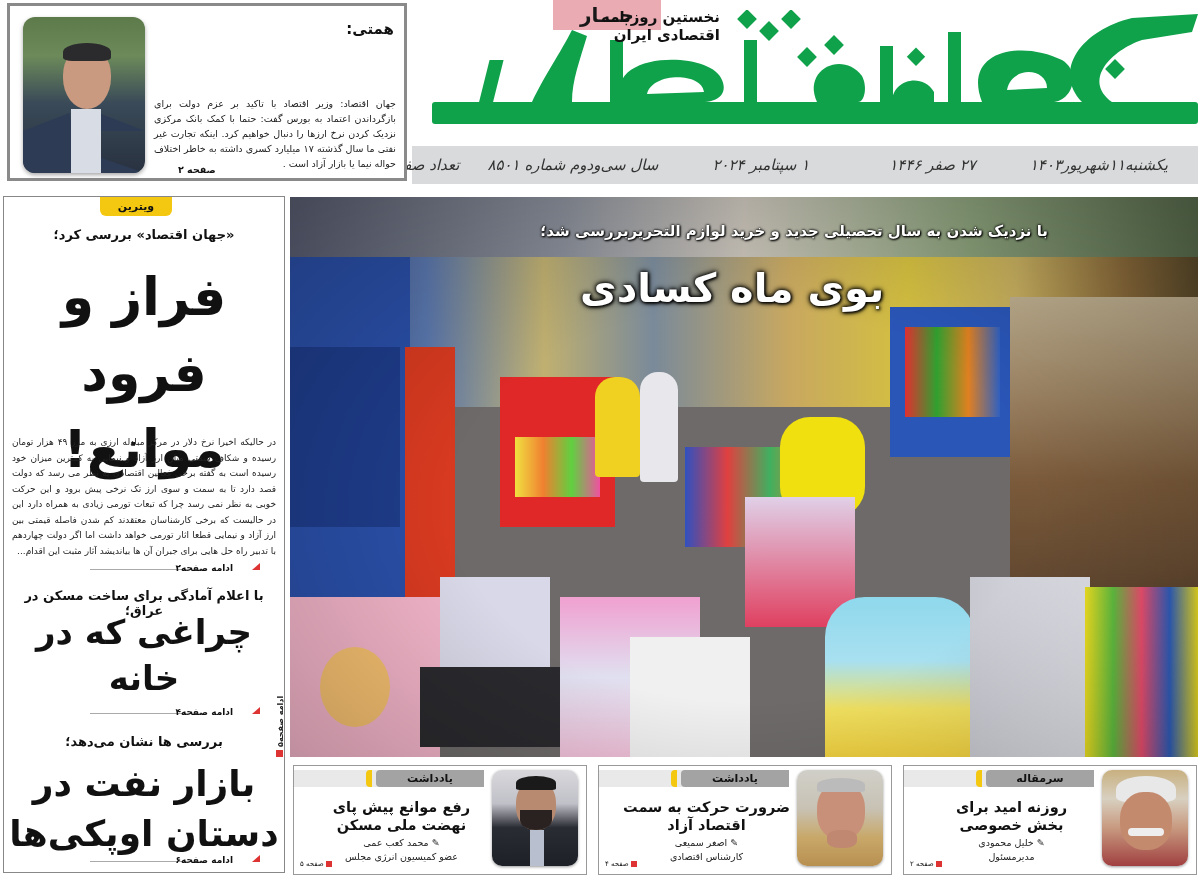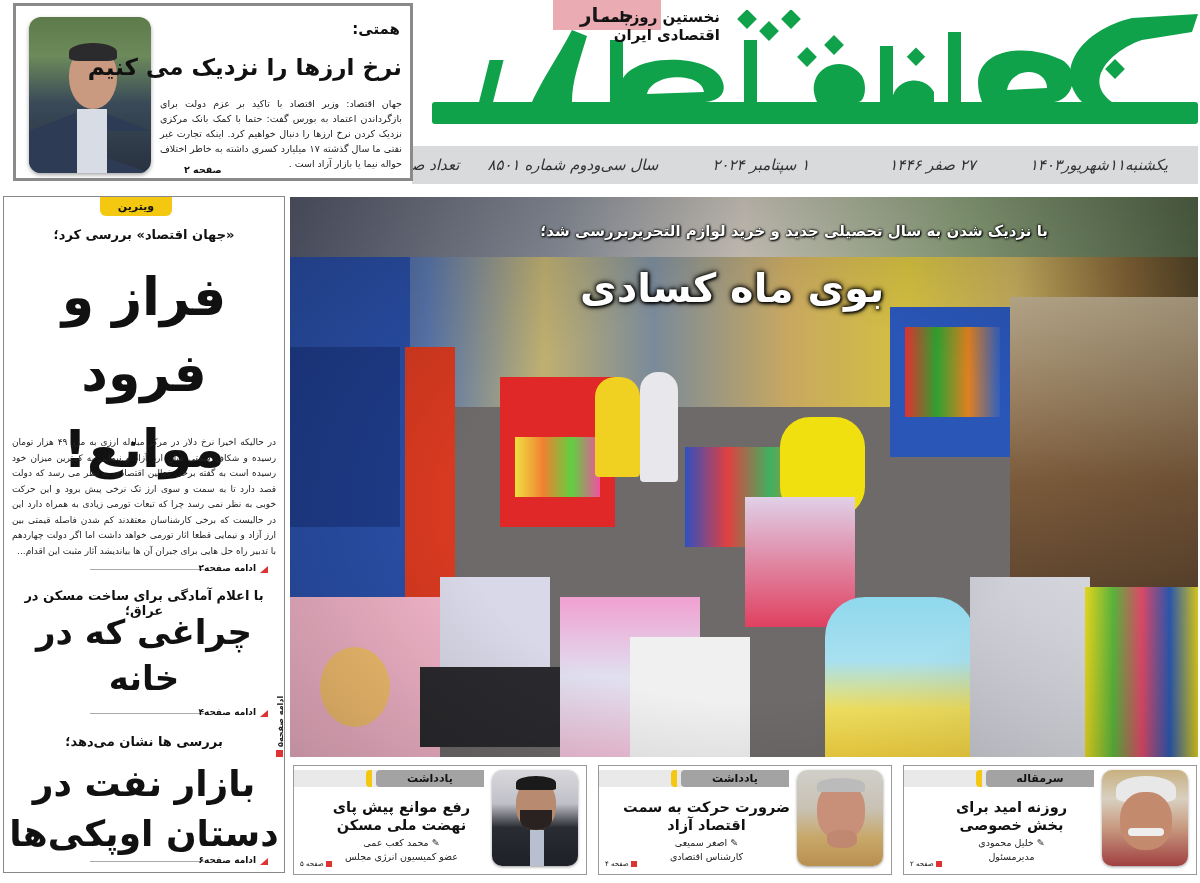--- a/index.html
+++ b/index.html
@@ -16,21 +16,21 @@
       font-size: 15px; line-height: 18px; color: #111; }
     #tagline .l1 { color: #111; }
 
     
     #datebar { position: absolute; left: 412px; top: 146px; width: 786px; height: 38px; background: #d9dadb;
       display: flex; flex-direction: row-reverse; align-items: center; padding: 0 16px; gap: 0; }
     #datebar .seg { font-size: 15px; color: #333; white-space: nowrap; padding: 0 14px; direction: rtl; font-style: italic; }
     #datebar .sep { width: 3px; height: 16px; background: #333; }
 
     
-    #top-box { position: absolute; left: 13px; top: 3px; width: 400px; height: 178px; border: 3px solid #8a8a8a; background: #fff; }
+    #top-box { position: absolute; left: 7px; top: 3px; width: 400px; height: 178px; border: 3px solid #8a8a8a; background: #fff; }
     #top-photo { position: absolute; left: 13px; top: 11px; width: 122px; height: 156px; border-radius: 12px;
       background: linear-gradient(180deg, #5d7a4a 0%, #6c8a5a 25%, #3a4a58 55%, #28313f 100%); overflow: hidden;
       box-shadow: 0 2px 4px rgba(0,0,0,.35); }
     #top-photo .face { position: absolute; left: 40px; top: 30px; width: 48px; height: 62px; border-radius: 45% 45% 50% 50%; background: #c99a80; }
     #top-photo .hair { position: absolute; left: 40px; top: 26px; width: 48px; height: 18px; border-radius: 50% 50% 20% 20%; background: #2b2a2c; }
     #top-photo .shirt { position: absolute; left: 48px; top: 92px; width: 30px; height: 64px; background: #d8dde5; }
     #top-photo .suit { position: absolute; left: 0; top: 96px; width: 122px; height: 60px; background: #2d3b55;
       clip-path: polygon(0 30%, 38% 0, 48% 100%, 0 100%, 0 30%, 100% 30%, 62% 0, 52% 100%, 100% 100%); }
     #top-kicker { position: absolute; right: 10px; top: 14px; font-weight: bold; font-size: 15px; }
     #top-headline { position: absolute; right: 8px; top: 48px; font-weight: bold; font-size: 23px; white-space: nowrap; }
@@ -39,21 +39,21 @@
 
     
     #left-col { position: absolute; left: 3px; top: 196px; width: 282px; height: 677px; border: 1px solid #888; background: #fff; }
     #tag-vitrin { position: absolute; left: 96px; top: 0; width: 72px; height: 19px; background: #f4c810; border-radius: 0 0 6px 6px;
       font-size: 11px; font-weight: bold; text-align: center; line-height: 19px; }
     .kicker { position: absolute; right: 8px; left: 8px; text-align: center; font-weight: bold; font-size: 13px; }
     .big { position: absolute; left: 4px; right: 4px; text-align: center; font-weight: bold; color: #111; }
     #s1-kicker { top: 30px; }
     #s1-head { top: 62px; font-size: 52px; line-height: 76px; }
     #s1-body { position: absolute; left: 8px; right: 8px; top: 238px; font-size: 9px; line-height: 15.5px; text-align: justify; color: #222; }
-    .cont { position: absolute; right: 16px; font-size: 9px; font-weight: bold; display: flex; align-items: flex-end; gap: 4px; direction: rtl; }
+    .cont { position: absolute; right: 24px; font-size: 9px; font-weight: bold; display: flex; align-items: flex-start; gap: 19px; direction: rtl; }
     .cont .flag { width: 8px; height: 7px; background: #d33; clip-path: polygon(0 100%, 100% 0, 100% 100%); }
     .cont-line { position: absolute; left: 86px; right: 80px; height: 1px; background: #aaa; }
     #s1-cont { top: 366px; }
     #s1-line { top: 372px; }
     #s2-kicker { top: 391px; }
     #s2-head { top: 412px; font-size: 34px; line-height: 46px; }
     #s2-cont { top: 510px; }
     #s2-line { top: 516px; }
     #s3-kicker { top: 537px; }
     #s3-head { top: 562px; font-size: 36px; line-height: 50px; }
@@ -142,21 +142,20 @@
 </div>
 
 <div id="top-box">
   <div id="top-photo">
     <div class="suit"></div>
     <div class="shirt"></div>
     <div class="face"></div>
     <div class="hair"></div>
   </div>
   <div id="top-kicker" class="rtl">همتی:</div>
-  <div id="top-headline" class="rtl">نرخ ارزها را نزدیک می کنیم</div>
   <div id="top-body" class="rtl">جهان اقتصاد: وزیر اقتصاد با تاکید بر عزم دولت برای بازگرداندن اعتماد به بورس گفت: حتما با کمک بانک مرکزی نزدیک کردن نرخ ارزها را دنبال خواهیم کرد. اینکه تجارت غیر نفتی ما سال گذشته ۱۷ میلیارد کسری داشته به خاطر اختلاف حواله نیما یا بازار آزاد است .</div>
   <div id="top-page" class="rtl">صفحه ۲</div>
 </div>
 
 <div id="left-col">
   <div id="tag-vitrin" class="rtl">ویترین</div>
 
   <div id="s1-kicker" class="kicker rtl">«جهان اقتصاد» بررسی کرد؛</div>
   <div id="s1-head" class="big rtl">
     <div>فراز و فرود</div>

